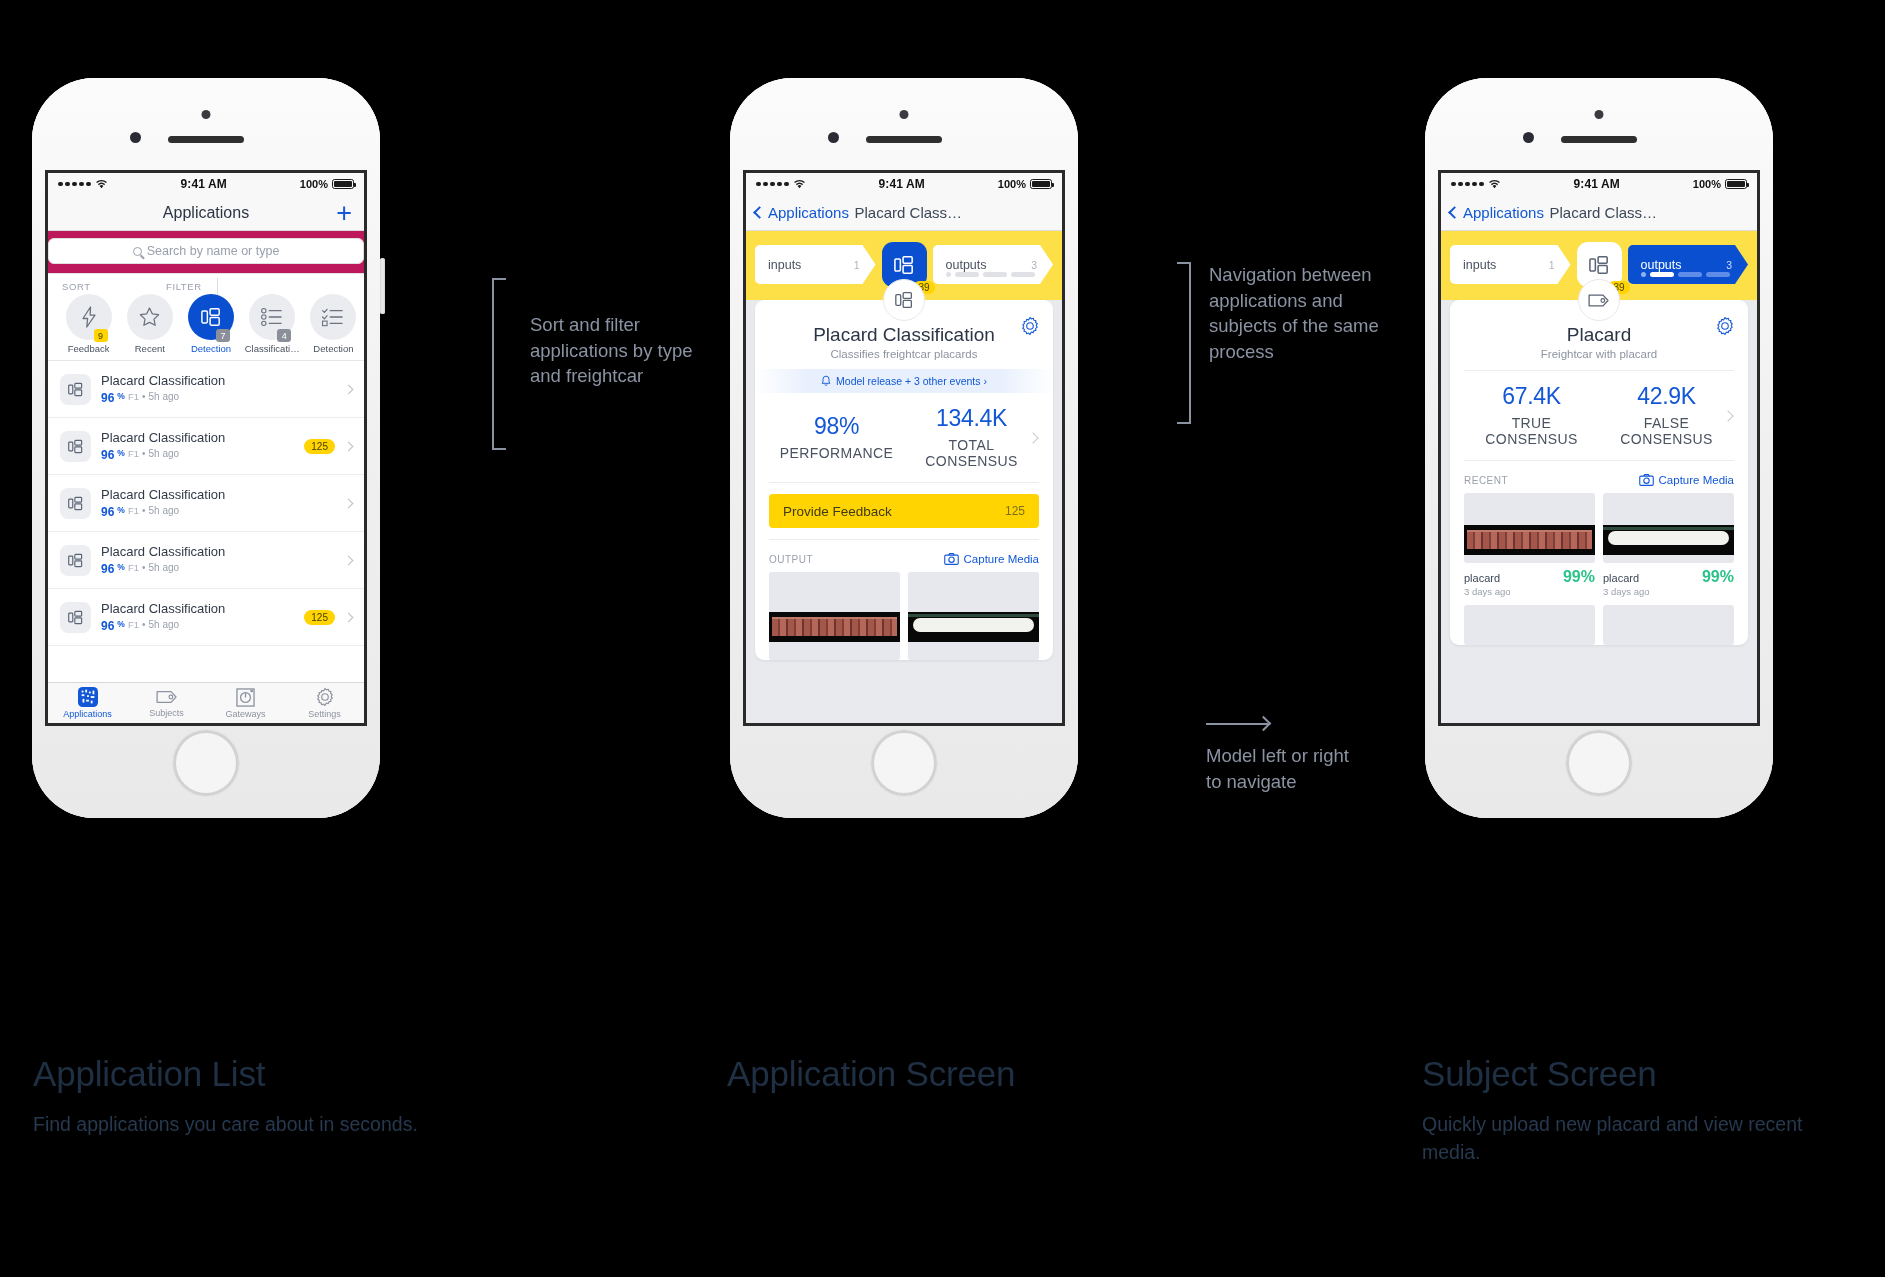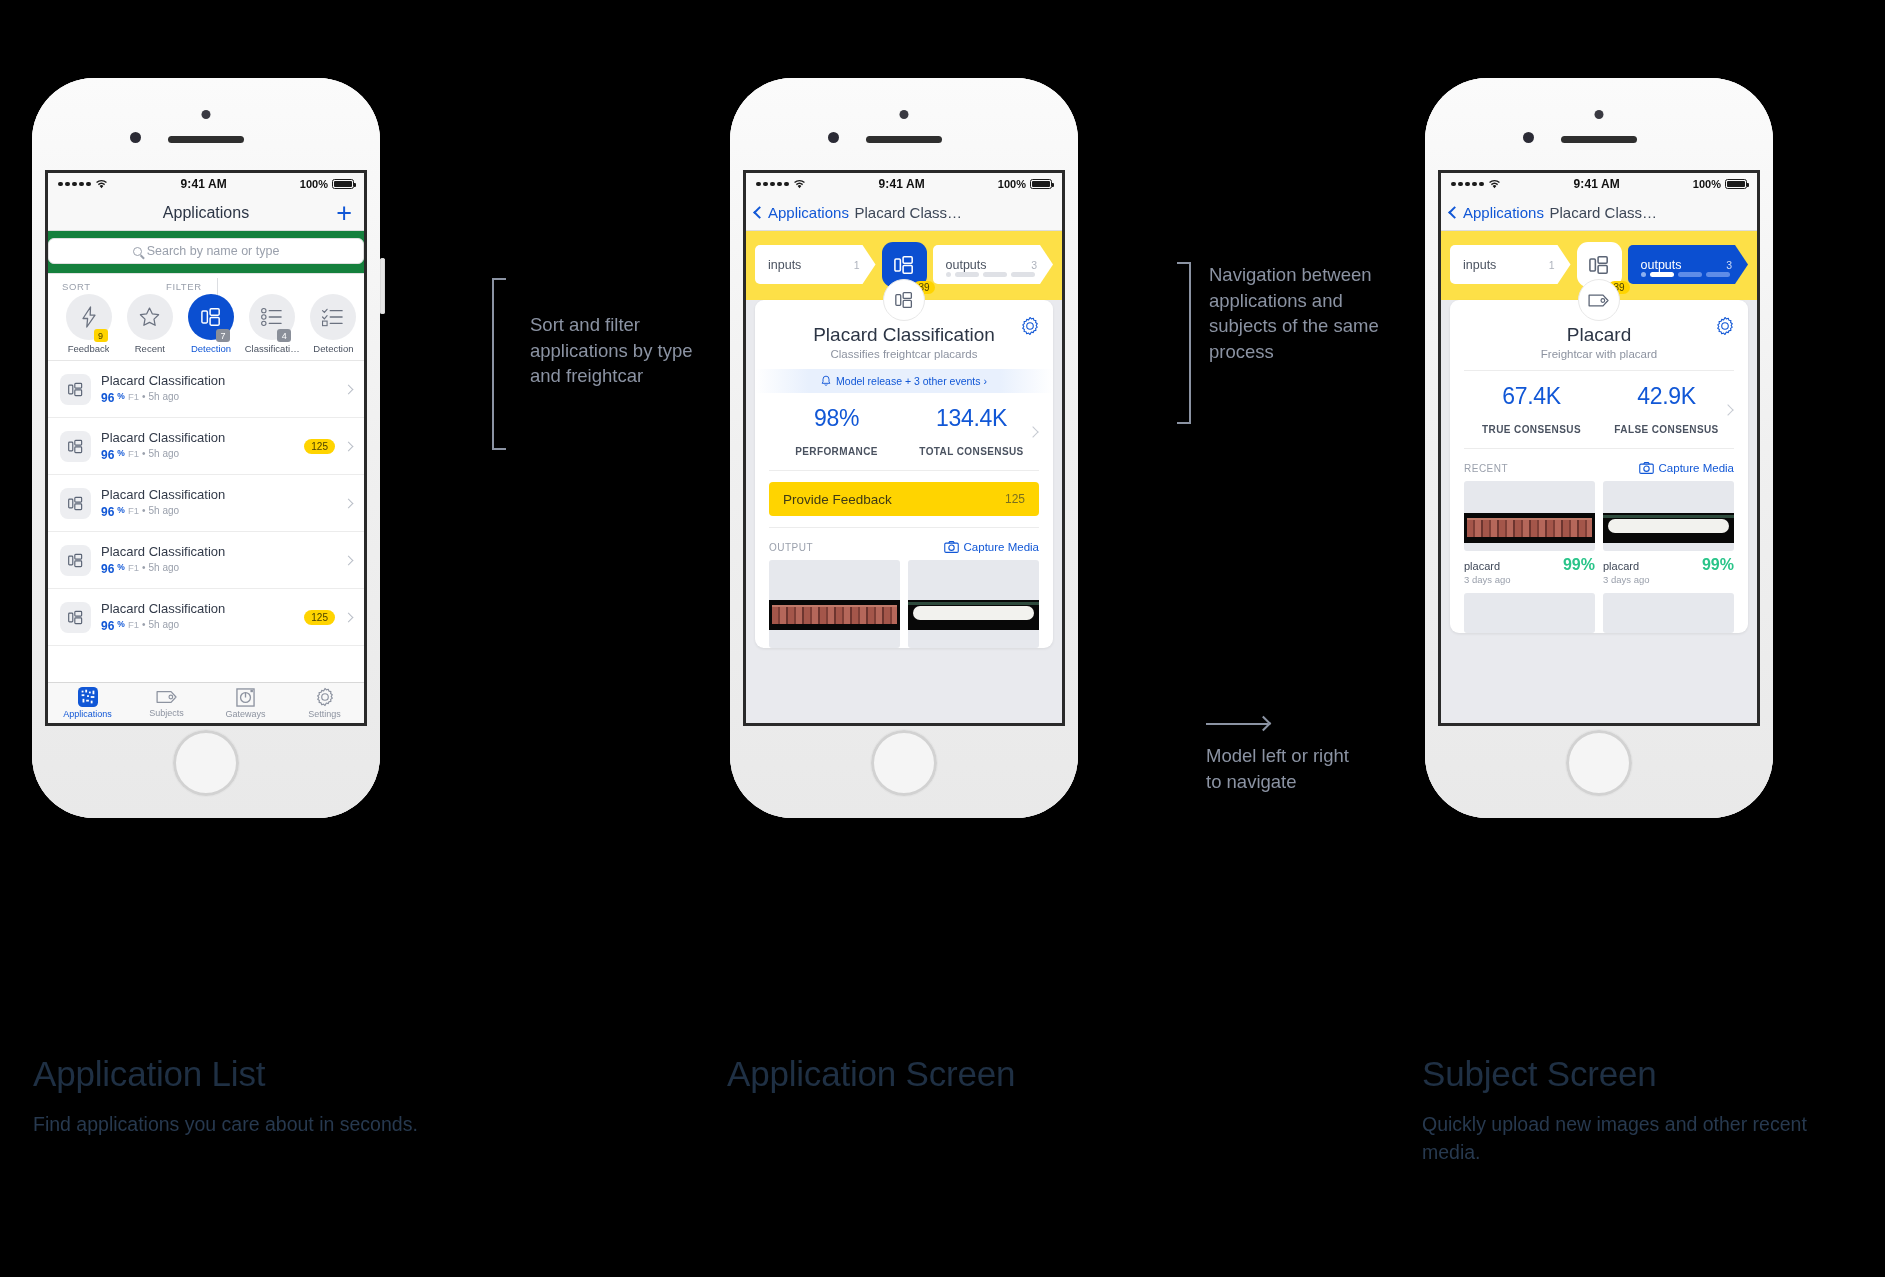--- a/index.html
+++ b/index.html
@@ -50,21 +50,21 @@
   .nav-plus { position:absolute; right:12px; top:50%; transform:translateY(-50%);
      color:#1157d6; font-size:27px; line-height:0; font-weight:300; }
   .nav-back { position:absolute; left:9px; display:flex; align-items:center; gap:3px;
      color:#1157d6; font-size:15px; }
   .nav-back .chev { width:9px; height:9px; border-left:2.4px solid #1157d6;
      border-bottom:2.4px solid #1157d6; transform:rotate(45deg); margin-right:1px;}
   .nav-title-sub { position:absolute; left:50%; transform:translateX(-46%);
      font-size:15px; color:#3d4757; }
 
   
-  .searchwrap { background:#15803d; padding:7px 0 9px; border-bottom:1px solid #e2e2e2;}
+  .searchwrap { background:#be185d; padding:7px 0 9px; border-bottom:1px solid #e2e2e2;}
   .searchbox { height:26px; background:#fff; border:1px solid #e0e0e0; border-radius:6px;
      display:flex; align-items:center; justify-content:center; gap:5px;
      color:#9aa0ac; font-size:12.5px; }
   .mag { width:9px; height:9px; border:1.6px solid #9aa0ac; border-radius:50%; position:relative;}
   .mag::after{content:"";position:absolute;right:-4px;bottom:-3px;width:5px;height:1.6px;
      background:#9aa0ac;transform:rotate(45deg);}
 
   
   .sfrow { background:#fff; padding:7px 0 6px; border-bottom:1px solid #e6e6e6; position:relative;}
   .sflabels { display:flex; padding:0 14px 2px; font-size:9.5px; color:#9aa0ac;
@@ -139,21 +139,21 @@
   .gear { position:absolute; right:13px; top:16px; }
   .card-title { text-align:center; font-size:19px; color:#2c3545; }
   .card-sub { text-align:center; font-size:11.5px; color:#8d93a0; margin-top:2px;}
   .eventbar { margin:9px -14px 0; padding:6px 0; text-align:center; font-size:10.5px;
      color:#1157d6; background:linear-gradient(90deg,#fff 0%,#e8f0fd 18%,#e8f0fd 82%,#fff 100%);
      display:flex; align-items:center; justify-content:center; gap:5px;}
   .statsrow { display:flex; align-items:center; padding:12px 0 13px; position:relative;
      border-bottom:1px solid #ececec; }
   .stat { flex:1; text-align:center; }
   .stat .v { font-size:23px; color:#1157d6; font-weight:400; letter-spacing:-.3px;}
-  .stat .k { font-size:10px; color:#4a5260; font-weight:700; letter-spacing:.4px; margin-top:14px;}
+  .stat .k { font-size:14px; color:#4a5260; font-weight:400; letter-spacing:.4px; margin-top:5px;}
   .stat-chev { position:absolute; right:2px; top:50%; transform:translateY(-50%) rotate(45deg);
      width:8px; height:8px; border-right:1.7px solid #c6cad2; border-top:1.7px solid #c6cad2; }
   .feedback { margin:11px 0 0; height:34px; background:#ffd400; border-radius:4px;
      display:flex; align-items:center; justify-content:space-between; padding:0 14px;
      font-size:13.5px; color:#3e3a16; }
   .feedback .n { font-size:12px; color:#7a6f1f; }
   .outhead { display:flex; align-items:center; justify-content:space-between;
      padding:13px 0 7px; margin-top:11px; border-top:1px solid #ececec; }
   .outhead .lbl { font-size:10px; color:#9aa0ac; letter-spacing:.5px; }
   .capture { display:flex; align-items:center; gap:5px; color:#1157d6; font-size:11.5px;}
@@ -737,16 +737,16 @@
 
   <div class="capblock" style="left:33px;top:1054px;width:440px;">
     <div class="cap-title">Application List</div>
     <div class="cap-body">Find applications you care about in seconds.</div>
   </div>
   <div class="capblock" style="left:727px;top:1054px;width:400px;">
     <div class="cap-title">Application Screen</div>
   </div>
   <div class="capblock" style="left:1422px;top:1054px;width:430px;">
     <div class="cap-title">Subject Screen</div>
-    <div class="cap-body">Quickly upload new images and other recent media.</div>
+    <div class="cap-body">Quickly upload new placard and view recent media.</div>
   </div>
 
 </div>
 
 </body></html>

